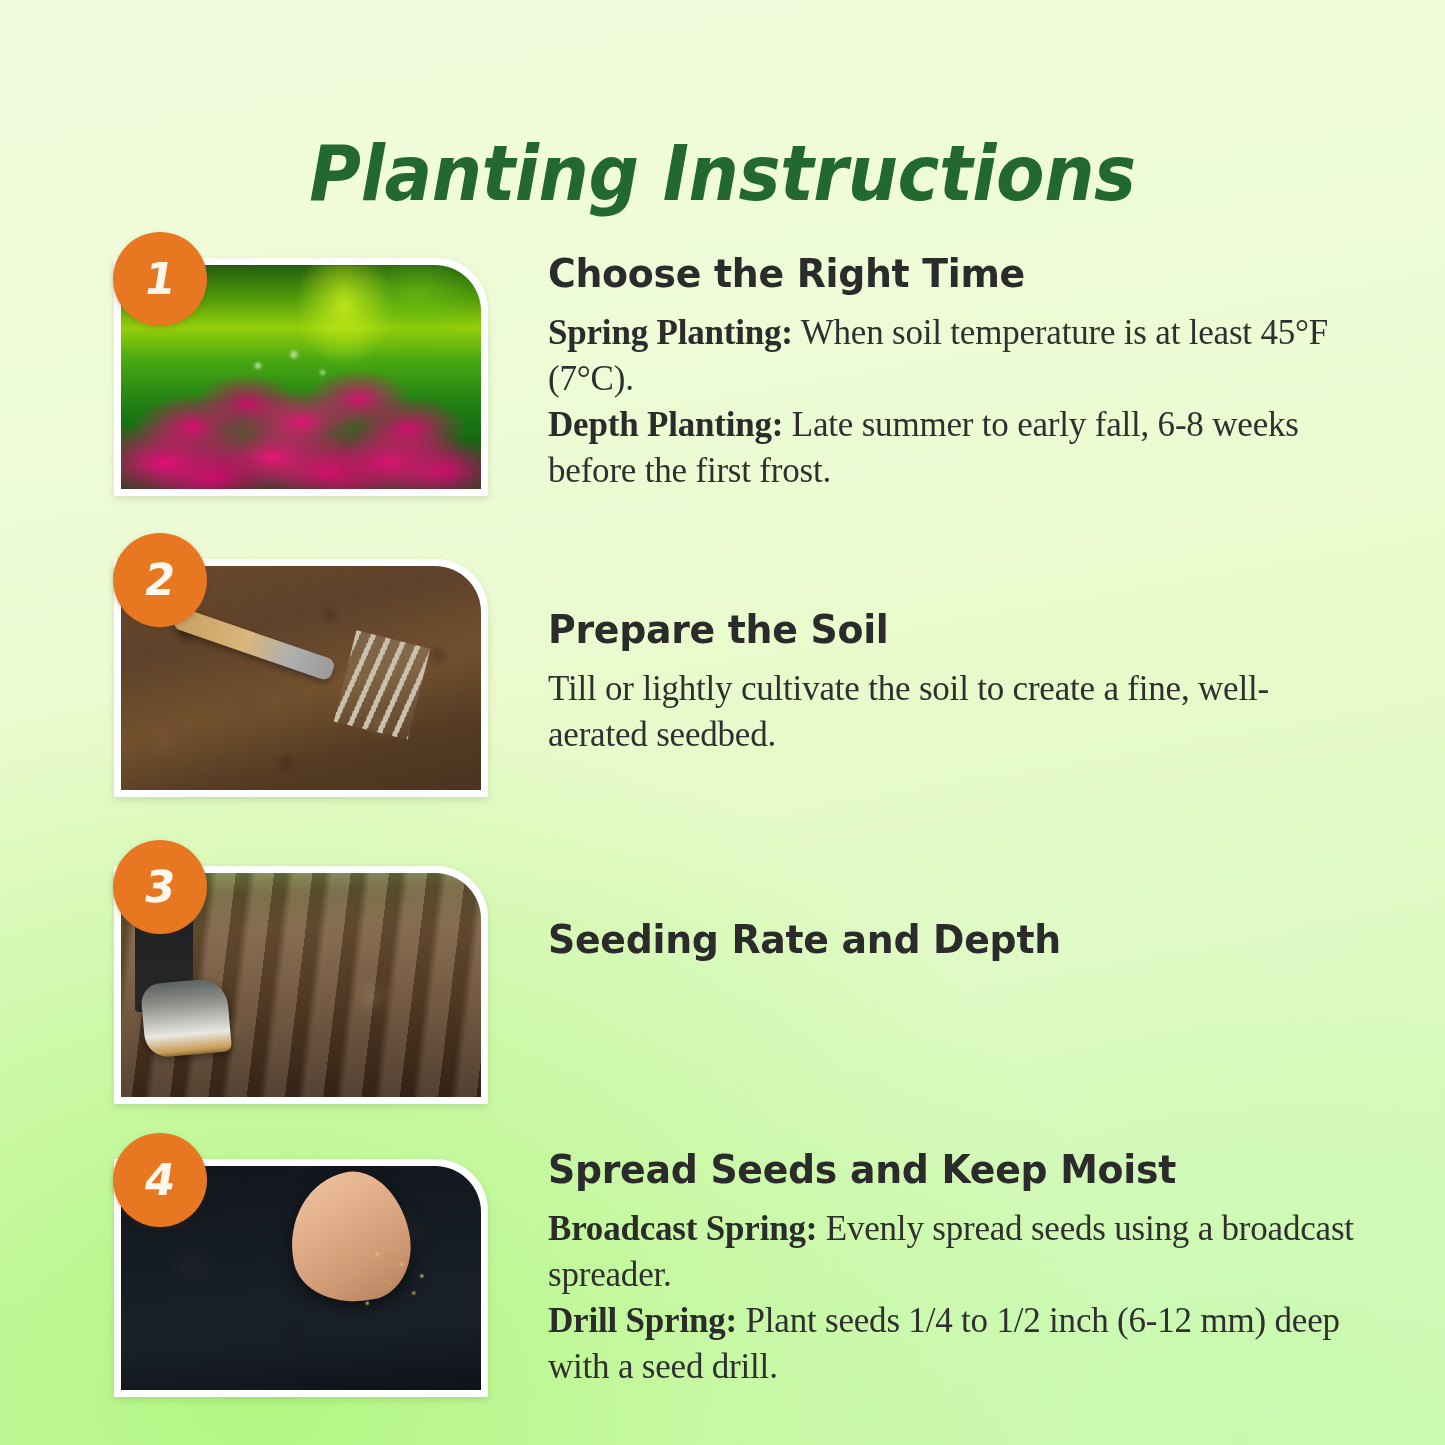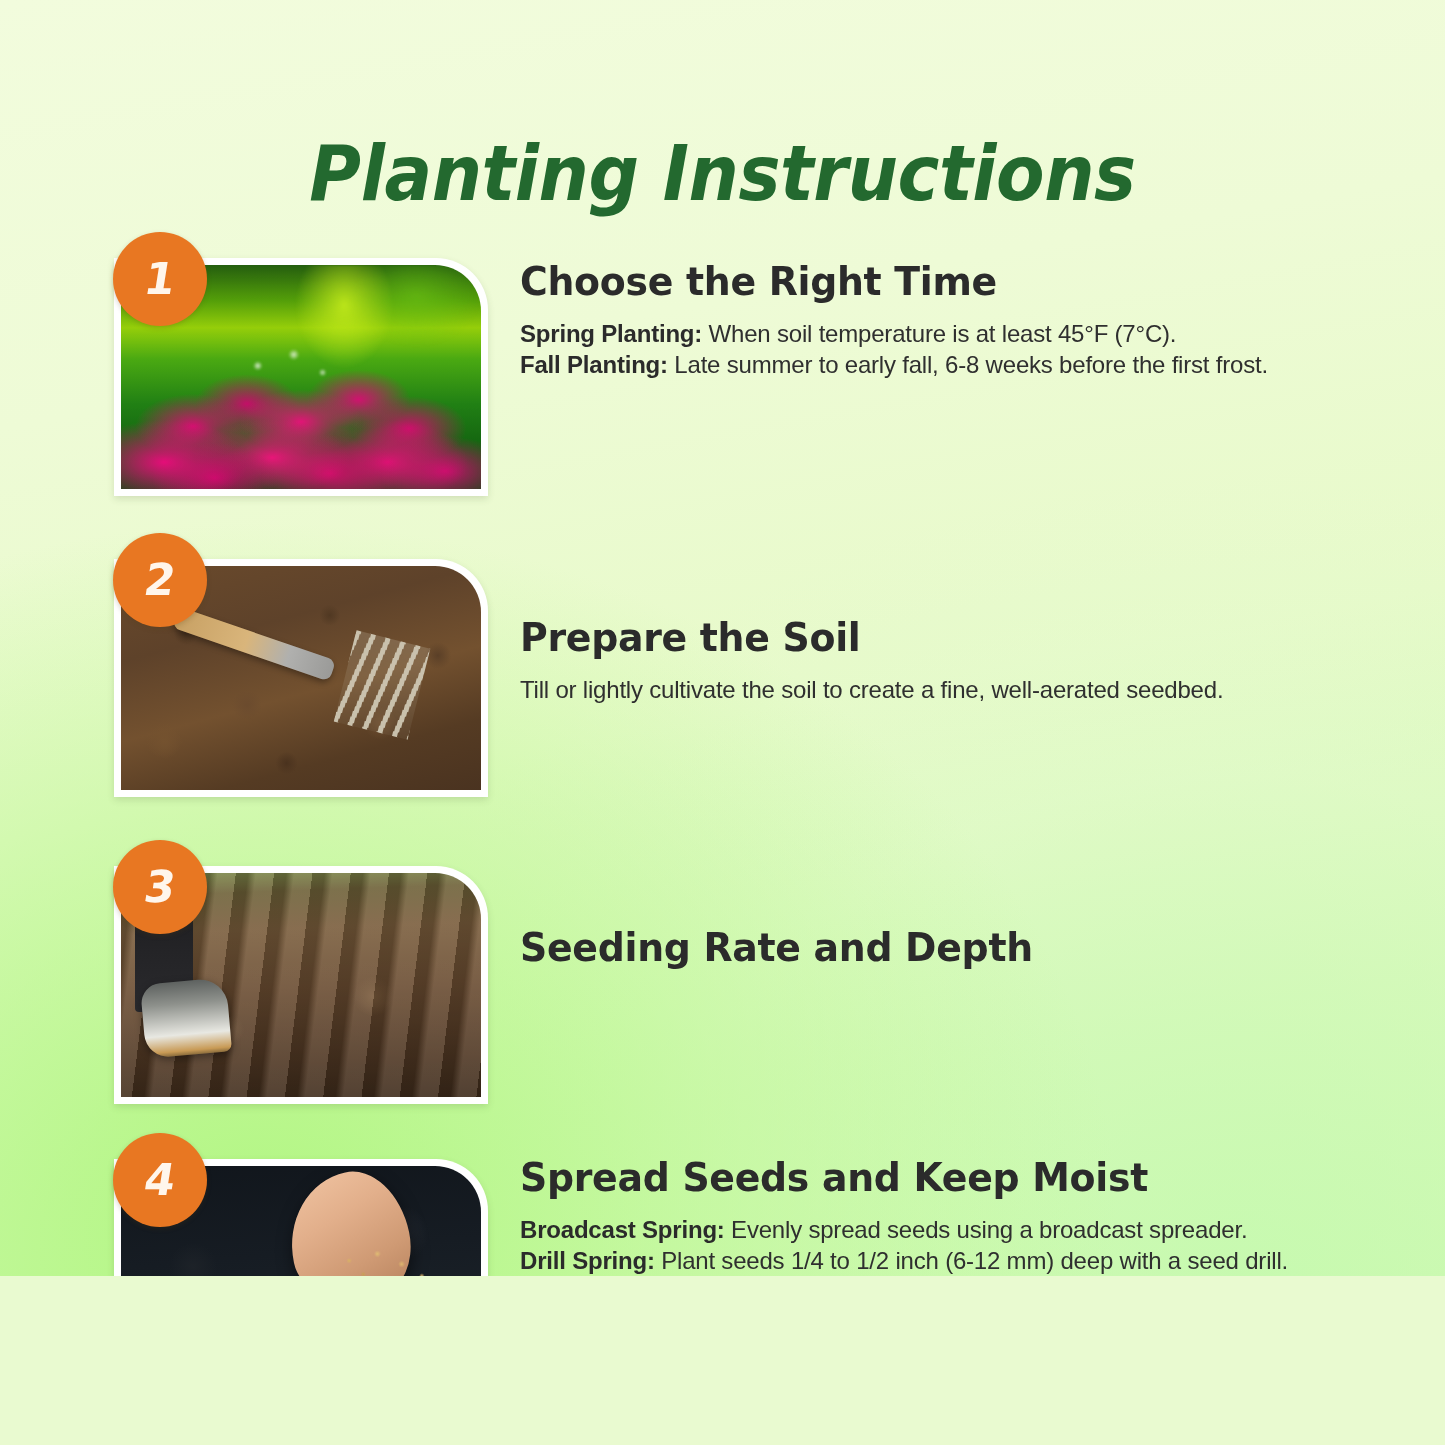--- a/index.html
+++ b/index.html
@@ -10,21 +10,21 @@
     width: 1445px;
     height: 1445px;
     overflow: hidden;
     font-family: "Liberation Sans", sans-serif;
     background: #E9FAD0;
   }
 
   #poster {
     position: relative;
     width: 1445px;
-    height: 1276px;
+    height: 1445px;
     overflow: hidden;
     background:
       radial-gradient(ellipse 1100px 900px at 18% 96%, rgba(176,246,128,0.95) 0%, rgba(190,248,150,0.55) 45%, rgba(233,251,211,0.0) 78%),
       radial-gradient(ellipse 1200px 1000px at 86% 100%, rgba(196,250,178,0.70) 0%, rgba(222,252,212,0.30) 50%, rgba(240,253,228,0.0) 80%),
       linear-gradient(170deg, #F2FCDD 0%, #EEFBD6 28%, #E7FAC9 55%, #D6F8B3 80%, #CDF8A8 100%);
   }
 
   
   .title {
     position: absolute;
@@ -96,44 +96,43 @@
     color: #FFF6EC;
     font-family: "DejaVu Sans", sans-serif;
     font-weight: bold;
     font-size: 44px;
     line-height: 1;
   }
 
   
   .textcol {
     position: absolute;
-    left: 520px;
+    left: 548px;
     width: 810px;
     color: #2B2B2B;
-    margin-top: 8px;
   }
   .step--1 .textcol { top: 18px; }
   .step--2 .textcol { top: 73px; }
   .step--3 .textcol { top: 76px; }
   .step--4 .textcol { top: 13px; }
 
   .heading {
     font-family: "DejaVu Sans", sans-serif;
     font-weight: bold;
     font-size: 39px;
     line-height: 1.22;
     color: #2B2B2B;
     letter-spacing: -0.3px;
     margin: 0 0 12px 0;
     transform: scaleX(0.97);
     transform-origin: left center;
   }
   .body {
-    font-family: Liberation Sans, sans-serif;
-    font-size: 24px;
+    font-family: Liberation Serif, serif;
+    font-size: 35px;
     line-height: 1.32;
     color: #2F2F2F;
     margin: 0;
     letter-spacing: -0.2px;
   }
   .body .lbl {
     font-weight: bold;
     color: #2B2B2B;
   }
 
@@ -277,21 +276,21 @@
         <div class="art art--clover"></div>
       </div>
     </div>
     <div class="badge">
       <span>1</span>
     </div>
     <div class="textcol">
       <h2 class="heading">Choose the Right Time</h2>
       <p class="body">
         <span class="lbl">Spring Planting:</span><span> When soil temperature is at least 45°F (7°C).</span><br>
-        <span class="lbl">Fall Planting:</span><span> Late summer to early fall, 6-8 weeks before the first frost.</span>
+        <span class="lbl">Depth Planting:</span><span> Late summer to early fall, 6-8 weeks before the first frost.</span>
       </p>
     </div>
   </div>
 
   <div class="step step--2">
     <div class="frame">
       <div class="photo">
         <div class="art art--soil"></div>
       </div>
     </div>

